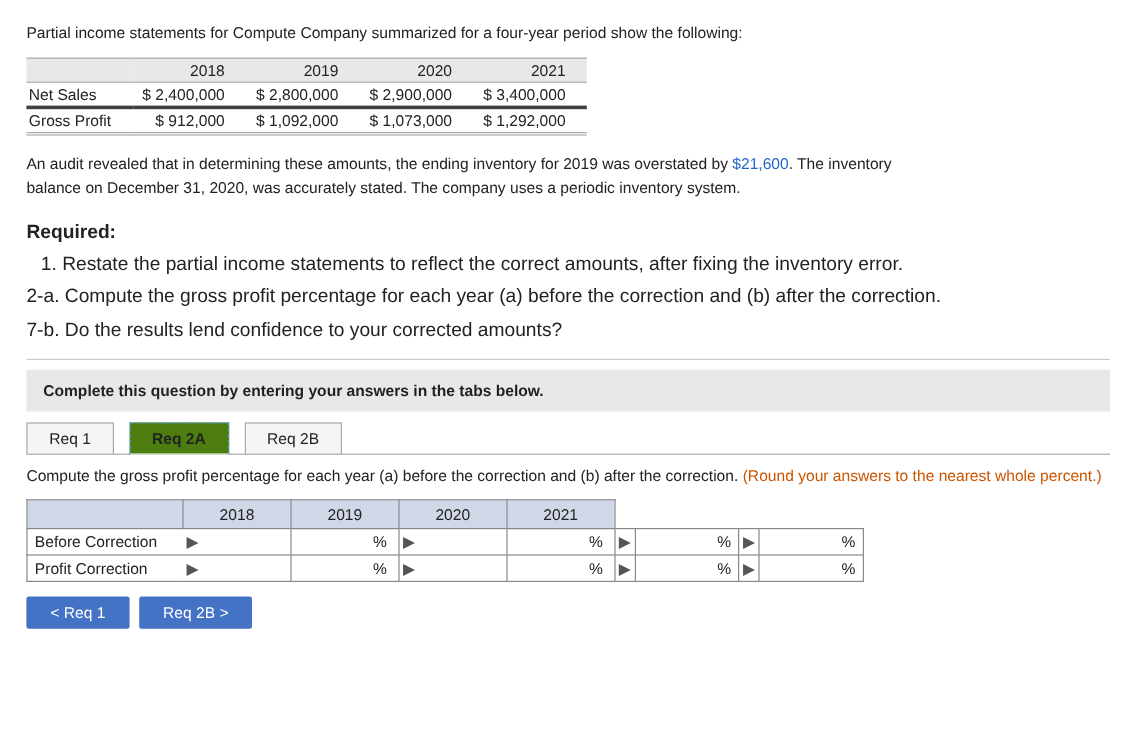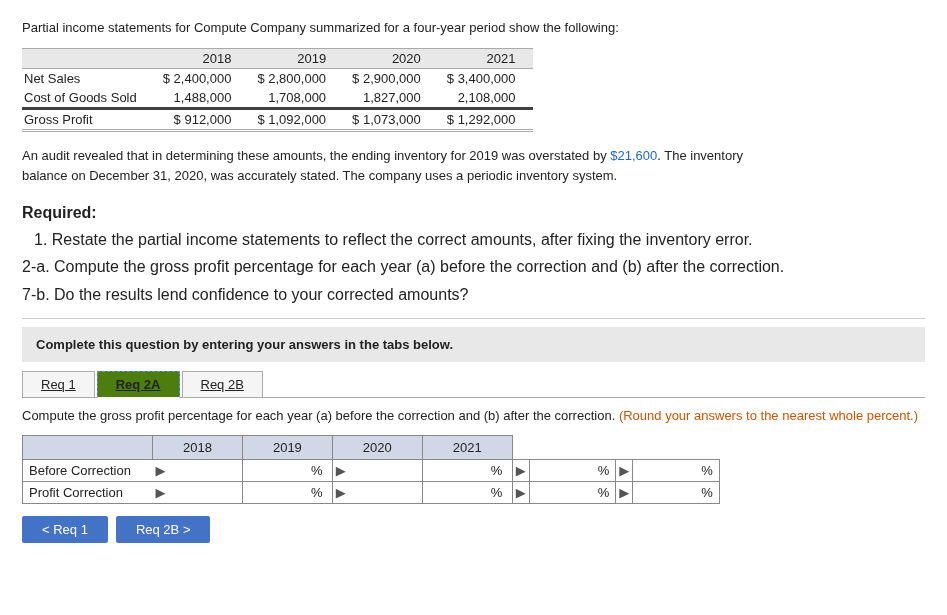--- a/index.html
+++ b/index.html
@@ -69,22 +69,21 @@
       font-size: 13px;
       margin-bottom: 0;
     }
 
     .tabs-row {
       display: flex;
       align-items: flex-end;
       border-bottom: 1px solid #aaa;
       margin-bottom: 8px;
       margin-top: 8px;
-      gap: 0;
-      text-decoration: underline;
+      gap: 11px;
     }
     .tab {
       padding: 5px 18px;
       border: 1px solid #aaa;
       background: #f5f5f5;
       cursor: pointer;
       font-size: 13px;
       margin-right: 2px;
       position: relative;
       bottom: -1px;
@@ -196,27 +195,20 @@
     </tr>
   </thead>
   <tbody>
     <tr>
       <td class="label">Net Sales</td>
       <td>$ 2,400,000</td>
       <td>$ 2,800,000</td>
       <td>$ 2,900,000</td>
       <td>$ 3,400,000</td>
     </tr>
-    <tr>
-      <td class="label">Cost of Goods Sold</td>
-      <td>1,488,000</td>
-      <td>1,708,000</td>
-      <td>1,827,000</td>
-      <td>2,108,000</td>
-    </tr>
     <tr class="gross-row">
       <td class="label">Gross Profit</td>
       <td>$ 912,000</td>
       <td>$ 1,092,000</td>
       <td>$ 1,073,000</td>
       <td>$ 1,292,000</td>
     </tr>
   </tbody>
 </table>
 

